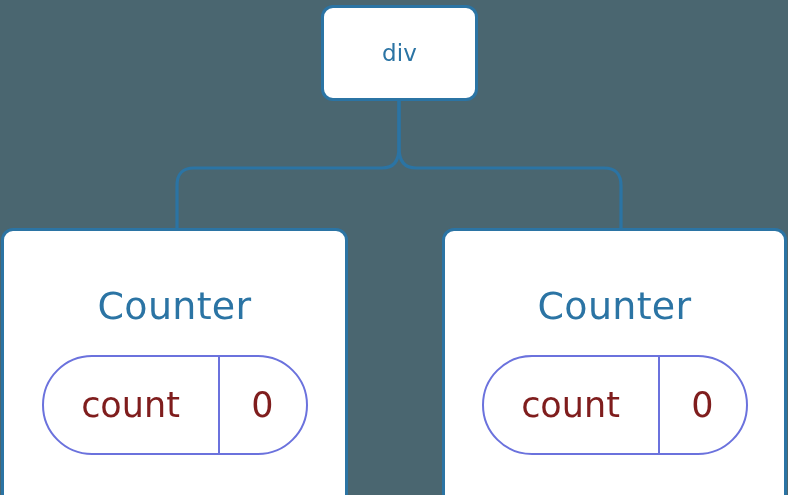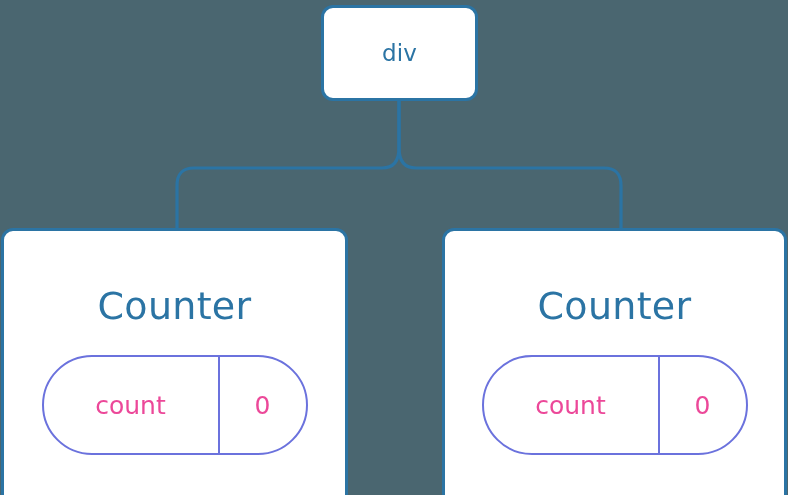--- a/index.html
+++ b/index.html
@@ -75,22 +75,22 @@
     align-items: stretch;
     background: transparent;
   }
   .pill-left  { width: 266px; }
   .pill-right { width: 266px; }
 
   .pill-key, .pill-val {
     display: flex;
     align-items: center;
     justify-content: center;
-    color: #ec4899;
-    font-size: 25px;
+    color: #7f1d1d;
+    font-size: 35px;
     line-height: 1;
   }
   .pill-key {
     flex: 0 0 174px;
   }
   .pill-val {
     flex: 1 1 auto;
     border-left: 2px solid #6b72dd;
   }
 </style>

